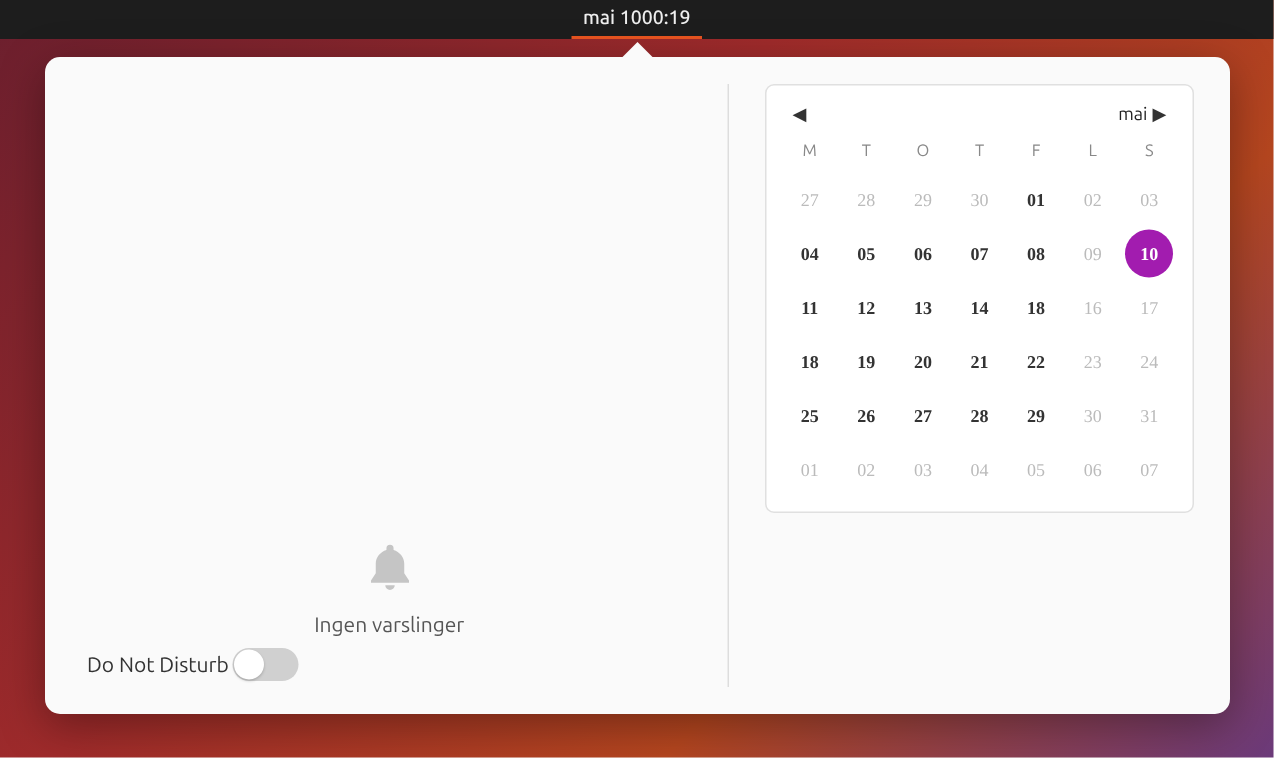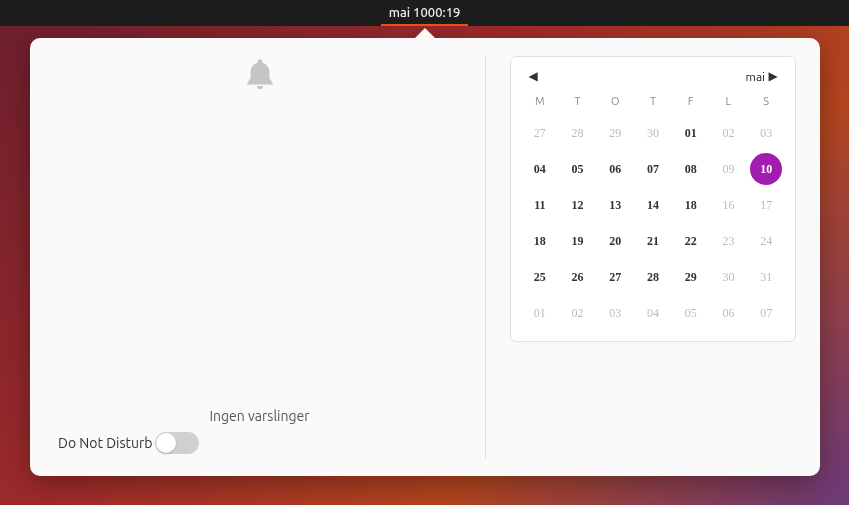--- a/index.html
+++ b/index.html
@@ -45,21 +45,21 @@
   .notif-side {
     flex: 1;
     display: flex; flex-direction: column;
     position: relative;
     border-right: 1px solid #ddd;
     padding-right: 20px;
   }
   .notif-empty {
     flex: 1;
     display: flex; flex-direction: column;
-    align-items: center; justify-content: space-between;
+    align-items: center; justify-content: flex-end;
     color: #555; font-size: 14px;
   }
   .bell-icon {
     width: 38px; height: 38px; margin-bottom: 10px;
     fill: #c5c5c5;
   }
   .dnd-row {
     display: flex; align-items: center; gap: 2px;
     font-size: 14px; color: #333;
     padding: 8px 4px 4px;

